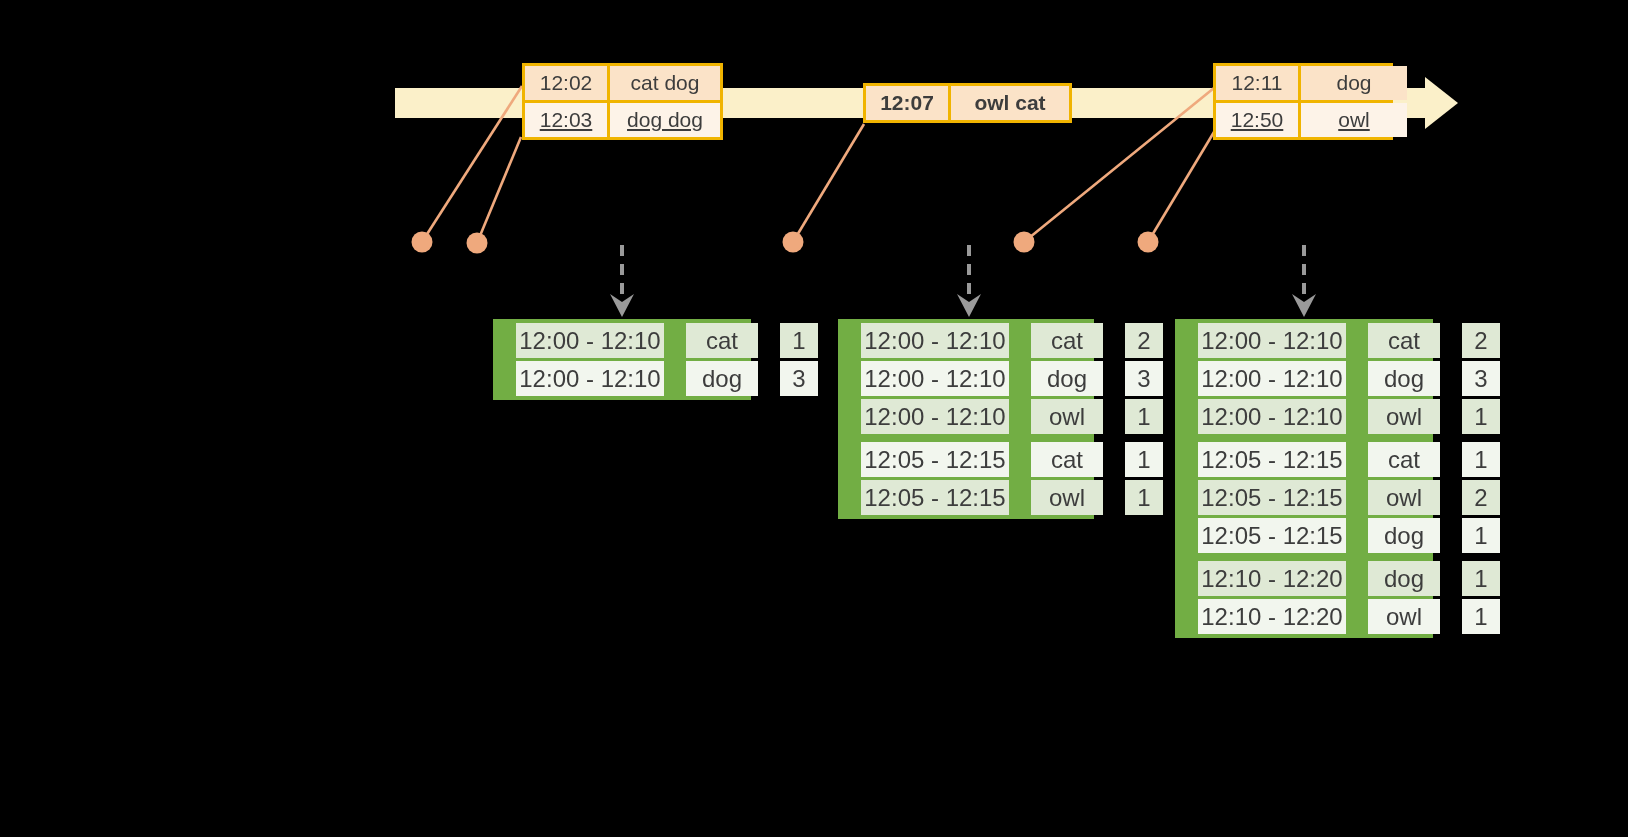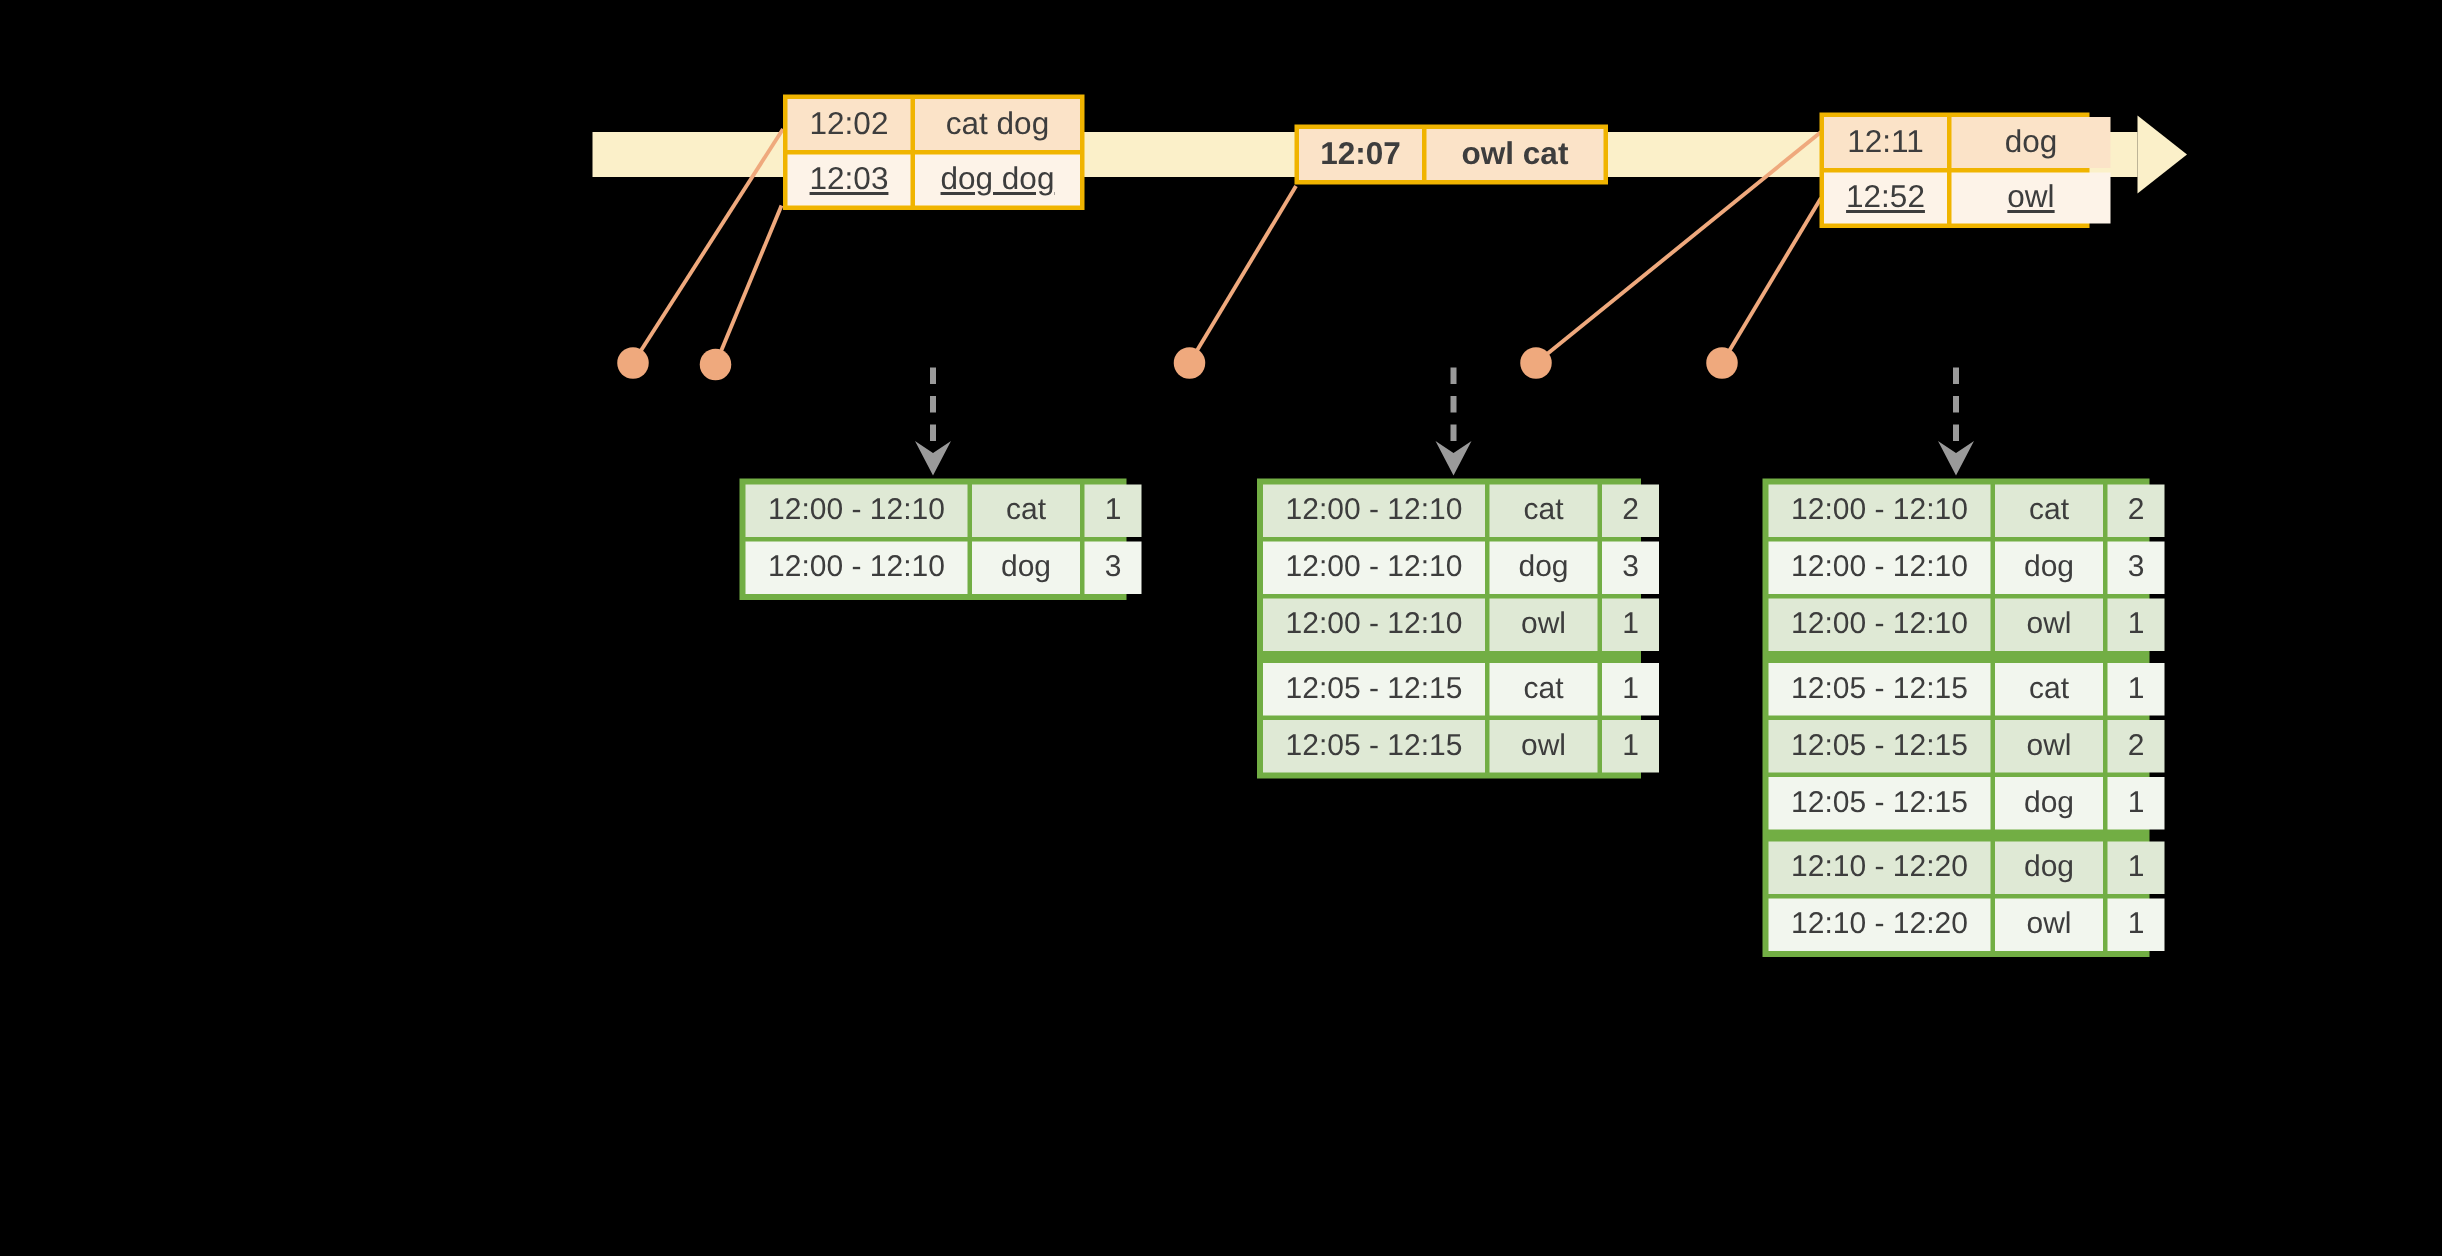--- a/index.html
+++ b/index.html
@@ -46,21 +46,21 @@
     background:var(--green-border);
     padding:4px;
     display:flex;flex-direction:column;
     box-sizing:border-box;
   }
   .rt-row{display:flex;gap:3px;margin-top:3px;}
   .rt-row:first-child{margin-top:0;}
   .rt-row.group-start{margin-top:8px;}
   .rt-cell{
     height:35px;line-height:35px;text-align:center;
-    font-size:20px;color:var(--text);
+    font-size:24px;color:var(--text);margin-left:19px;
   }
   .rt-window{width:148px;flex:none;}
   .rt-word{width:72px;flex:none;}
   .rt-count{flex:1;min-width:38px;}
   .rt-dark  .rt-cell{background:var(--green-row-dark);}
   .rt-light .rt-cell{background:var(--green-row-light);}
 </style>
 </head>
 <body>
 
@@ -110,27 +110,27 @@
       </div>
     </div>
 
   <div class="event-table" style="left:863px;top:83px;width:209px;font-weight:bold;">
       <div class="ev-row ev-dark">
         <div class="ev-cell ev-time">12:07</div>
         <div class="ev-cell ev-words">owl cat</div>
       </div>
     </div>
 
-  <div class="event-table" style="left:1213px;top:75px;width:180px;">
+  <div class="event-table" style="left:1213px;top:63px;width:180px;">
       <div class="ev-row ev-dark">
         <div class="ev-cell ev-time">12:11</div>
         <div class="ev-cell ev-words">dog</div>
       </div>
       <div class="ev-row ev-light">
-        <div class="ev-cell ev-time">12:52</div>
+        <div class="ev-cell ev-time">12:50</div>
         <div class="ev-cell ev-words">owl</div>
       </div>
     </div>
 
   <div class="result-table" style="left:493px;top:319px;width:258px;">
       <div class="rt-row rt-dark">
         <div class="rt-cell rt-window">12:00 - 12:10</div>
         <div class="rt-cell rt-word">cat</div>
         <div class="rt-cell rt-count">1</div>
       </div>

